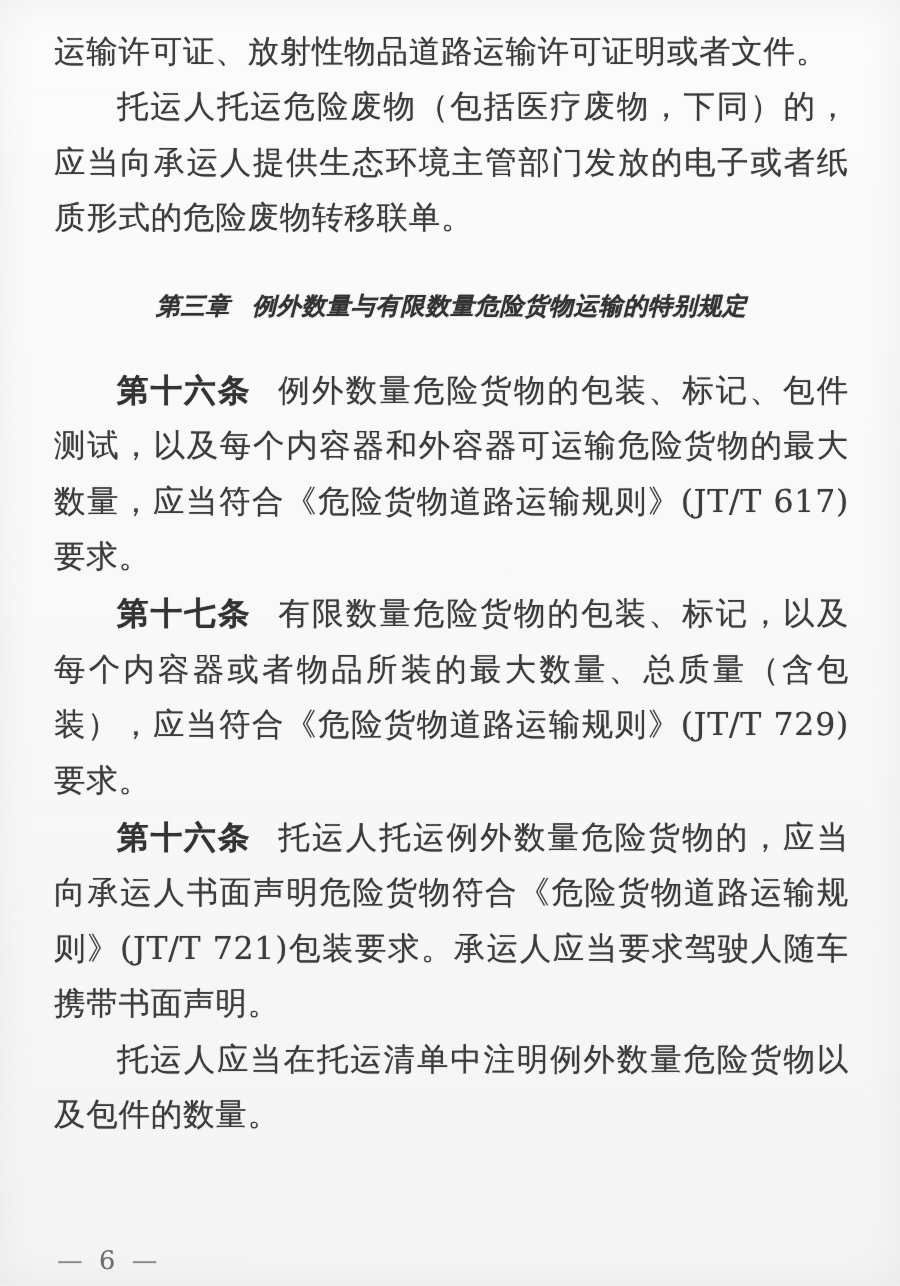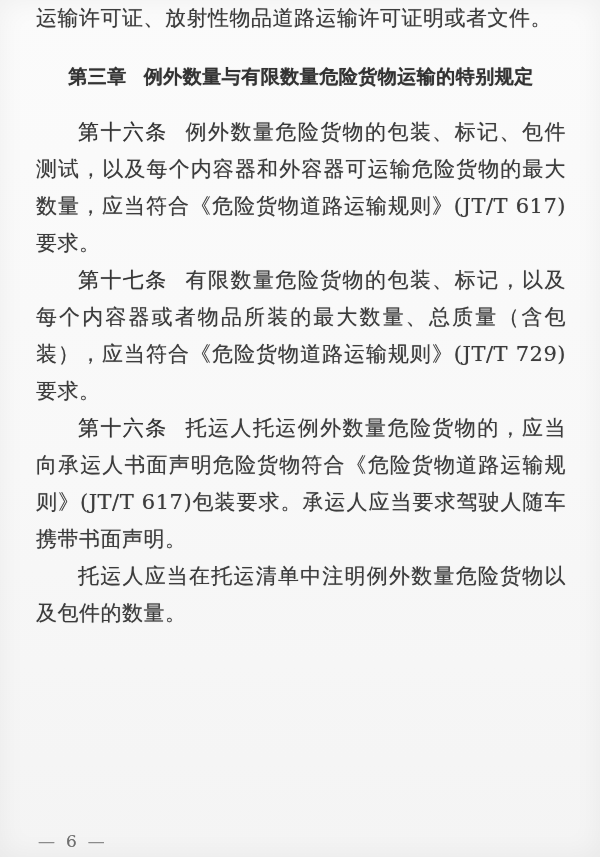--- a/index.html
+++ b/index.html
@@ -13,53 +13,54 @@
     font-family: "DejaVu Serif", "Liberation Serif", serif;
     overflow: hidden;
   }
   .page {
     position: relative;
     width: 600px;
     height: 857px;
     background: linear-gradient(180deg, #fbfbfb 0%, #f8f8f8 55%, #f4f4f4 100%);
     box-shadow: inset 0 0 28px rgba(0,0,0,0.05);
     box-sizing: border-box;
-    padding: 0 34px 0 36px;
+    padding: 16px 34px 0 36px;
     color: #3c3c3c;
   }
   .doc-body {
     width: 530px;
   }
   p.para {
     margin: 0;
     font-size: 21px;
     line-height: 37px;
     text-align: justify;
     text-justify: inter-ideograph;
     letter-spacing: 0.5px;
     color: #3c3c3c;
     text-shadow: 0 0 0.7px rgba(40,40,40,0.55);
   }
   p.para.indent {
     text-indent: 2em;
   }
   p.para .lead {
-    font-weight: normal;
+    font-weight: bold;
     margin-right: 0.85em;
     color: #333333;
   }
   h2.chapter-heading {
     margin: 21px 0 19px 0;
-    font-size: 19px;
+    font-size: 16px;
     line-height: 37px;
     font-weight: bold;
     text-align: center;
     letter-spacing: 0.5px;
     color: #333333;
     text-shadow: 0 0 0.8px rgba(30,30,30,0.6);
+    font-style: italic;
   }
   h2.chapter-heading .lead {
     margin-right: 0.9em;
   }
   .footer {
     position: absolute;
     left: 38px;
     bottom: 6px;
     font-size: 17px;
     color: #8a8a8a;
@@ -70,23 +71,24 @@
     color: #6f6f6f;
     margin: 0 9px;
   }
 </style>
 </head>
 <body>
 
 <div class="page">
   <div class="doc-body" id="doc-body">
       <p class="para"><span>运输许可证、放射性物品道路运输许可证明或者文件。</span></p>
+      <p class="para indent"><span>托运人托运危险废物（包括医疗废物，下同）的，应当向承运人提供生态环境主管部门发放的电子或者纸质形式的危险废物转移联单。</span></p>
       <h2 class="chapter-heading"><span class="lead">第三章</span><span>例外数量与有限数量危险货物运输的特别规定</span></h2>
       <p class="para indent"><span class="lead">第十六条</span><span>例外数量危险货物的包装、标记、包件测试，以及每个内容器和外容器可运输危险货物的最大数量，应当符合《危险货物道路运输规则》(JT/T 617)要求。</span></p>
       <p class="para indent"><span class="lead">第十七条</span><span>有限数量危险货物的包装、标记，以及每个内容器或者物品所装的最大数量、总质量（含包装），应当符合《危险货物道路运输规则》(JT/T 729)要求。</span></p>
-      <p class="para indent"><span class="lead">第十六条</span><span>托运人托运例外数量危险货物的，应当向承运人书面声明危险货物符合《危险货物道路运输规则》(JT/T 617)包装要求。承运人应当要求驾驶人随车携带书面声明。</span></p>
+      <p class="para indent"><span class="lead">第十六条</span><span>托运人托运例外数量危险货物的，应当向承运人书面声明危险货物符合《危险货物道路运输规则》(JT/T 721)包装要求。承运人应当要求驾驶人随车携带书面声明。</span></p>
       <p class="para indent"><span>托运人应当在托运清单中注明例外数量危险货物以及包件的数量。</span></p>
     </div>
 
   <div class="footer">
     <span class="dash">—</span><span class="num">6</span><span class="dash">—</span>
   </div>
 </div>
 
 </body></html>

